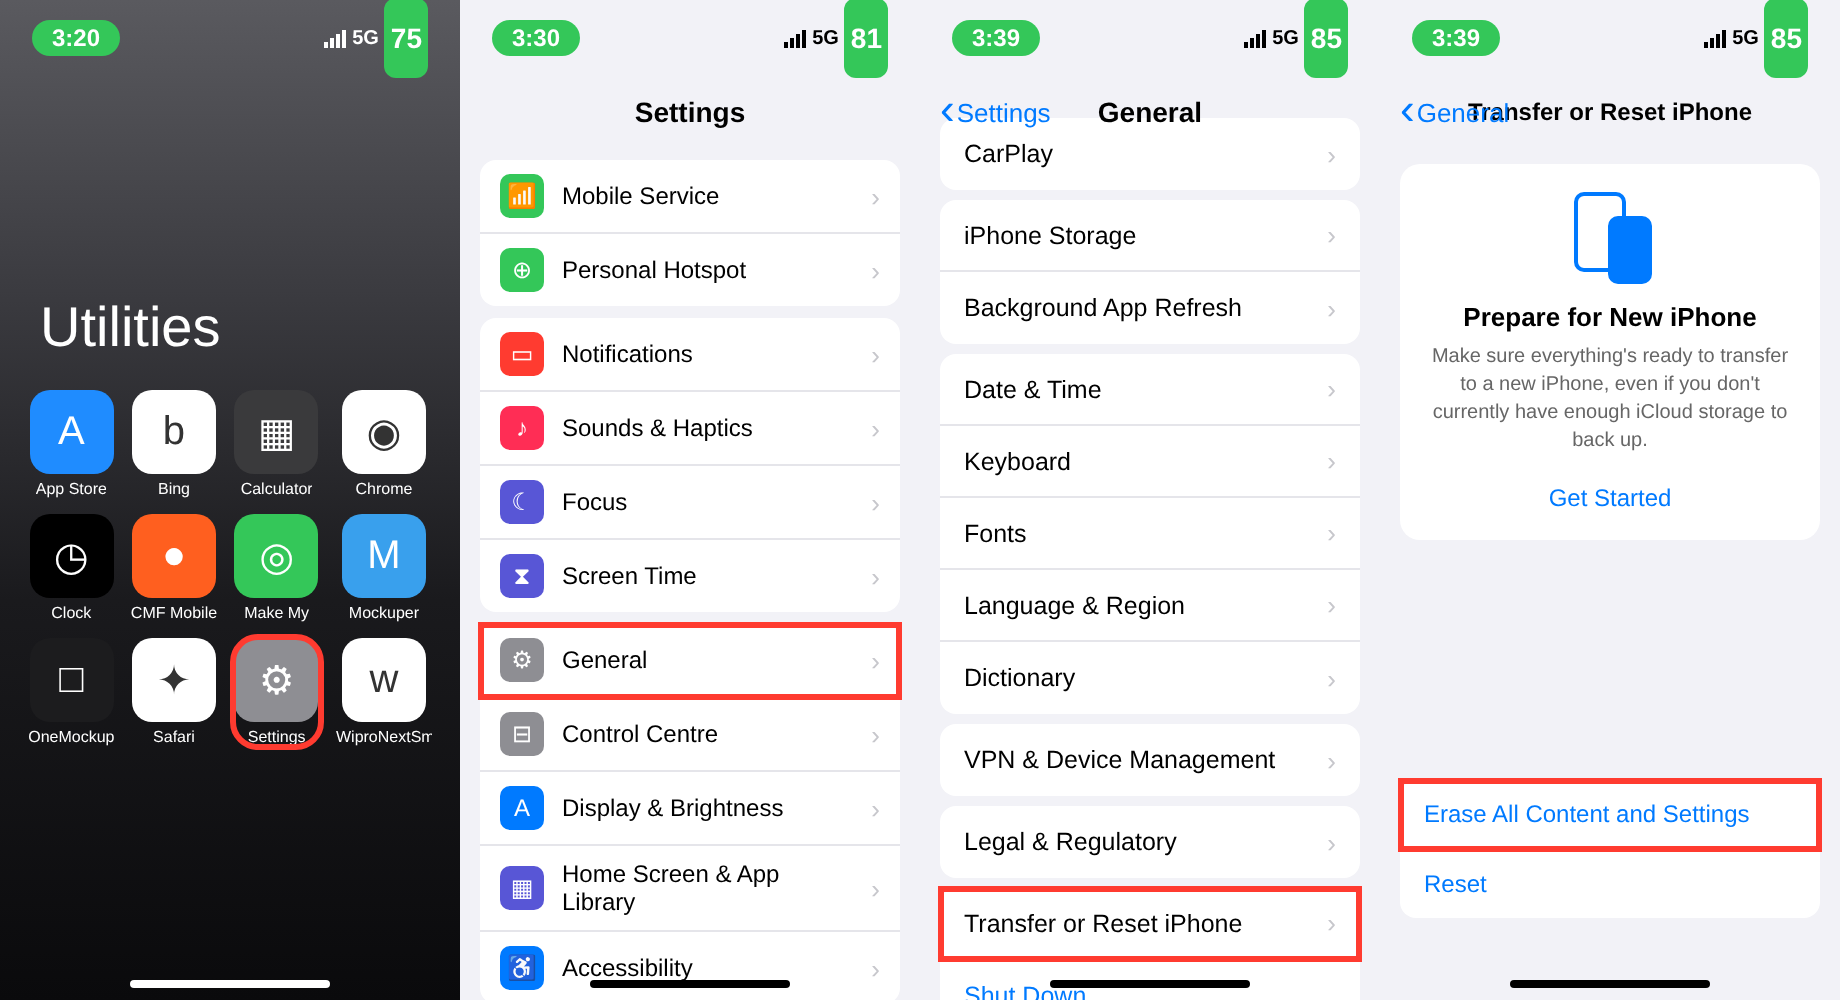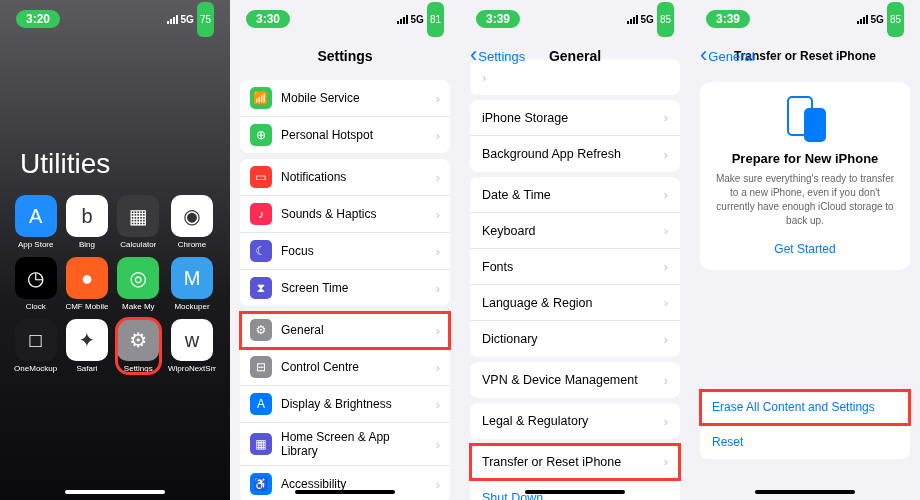--- a/index.html
+++ b/index.html
@@ -4,21 +4,21 @@
 <style>
 *{margin:0;padding:0;box-sizing:border-box;font-family:-apple-system,BlinkMacSystemFont,"Segoe UI",sans-serif;-webkit-font-smoothing:antialiased}
 body{width:920px;height:500px;display:flex;background:#f2f2f7;overflow:hidden}
 .screen{width:230px;height:500px;position:relative;overflow:hidden;flex-shrink:0}
 .status-bar{height:38px;display:flex;justify-content:space-between;align-items:center;padding:0 16px;font-size:12px;font-weight:600}
 .status-time{background:#34c759;color:#fff;padding:2px 10px;border-radius:11px;font-size:12px}
 .status-right{display:flex;align-items:center;gap:3px;font-size:10px}
 .sig{display:inline-flex;gap:1px;align-items:flex-end}
 .sig span{width:2px;background:#000;display:inline-block}
 .sig span:nth-child(1){height:3px}.sig span:nth-child(2){height:5px}.sig span:nth-child(3){height:7px}.sig span:nth-child(4){height:9px}
-.bat{background:#34c759;padding:12px 3px;border-radius:6px;color:#fff;font-size:10px;font-weight:400}
+.bat{background:#34c759;padding:12px 3px;border-radius:6px;color:#fff;font-size:14px;font-weight:700}
 
 .s1{background:linear-gradient(180deg,#5a5a5f 0%,#3a3a3f 30%,#1a1a1d 60%,#0a0a0c 100%)}
 .s1 .status-bar{color:#fff}
 .s1 .sig span{background:#fff}
 .s1-title{color:#fff;font-size:28px;font-weight:400;padding:110px 20px 15px}
 .grid{display:grid;grid-template-columns:repeat(4,1fr);gap:8px;padding:0 14px}
 .app{display:flex;flex-direction:column;align-items:center;gap:3px}
 .app-icon{width:42px;height:42px;border-radius:10px;display:flex;align-items:center;justify-content:center;font-size:20px}
 .app-label{color:#fff;font-size:8px;text-align:right;white-space:nowrap;overflow:hidden;max-width:48px}
 .highlight-red{outline:3px solid #ff3b30;outline-offset:-1px;border-radius:12px}
@@ -220,20 +220,21 @@
       <span class="bat">85</span>
     </span>
   </div>
   <div class="nav">
     <span class="nav-back">Settings</span>
     <span class="nav-title">General</span>
   </div>
   <div id="s3-body" style="margin-top:-20px">
       <div class="list">
         <div class="row">
+          <div class="row-label ">CarPlay</div>
           <div class="row-chev">›</div>
         </div>
       </div>
       <div class="list">
         <div class="row">
           <div class="row-label ">iPhone Storage</div>
           <div class="row-chev">›</div>
         </div>
         <div class="row">
           <div class="row-label ">Background App Refresh</div>

